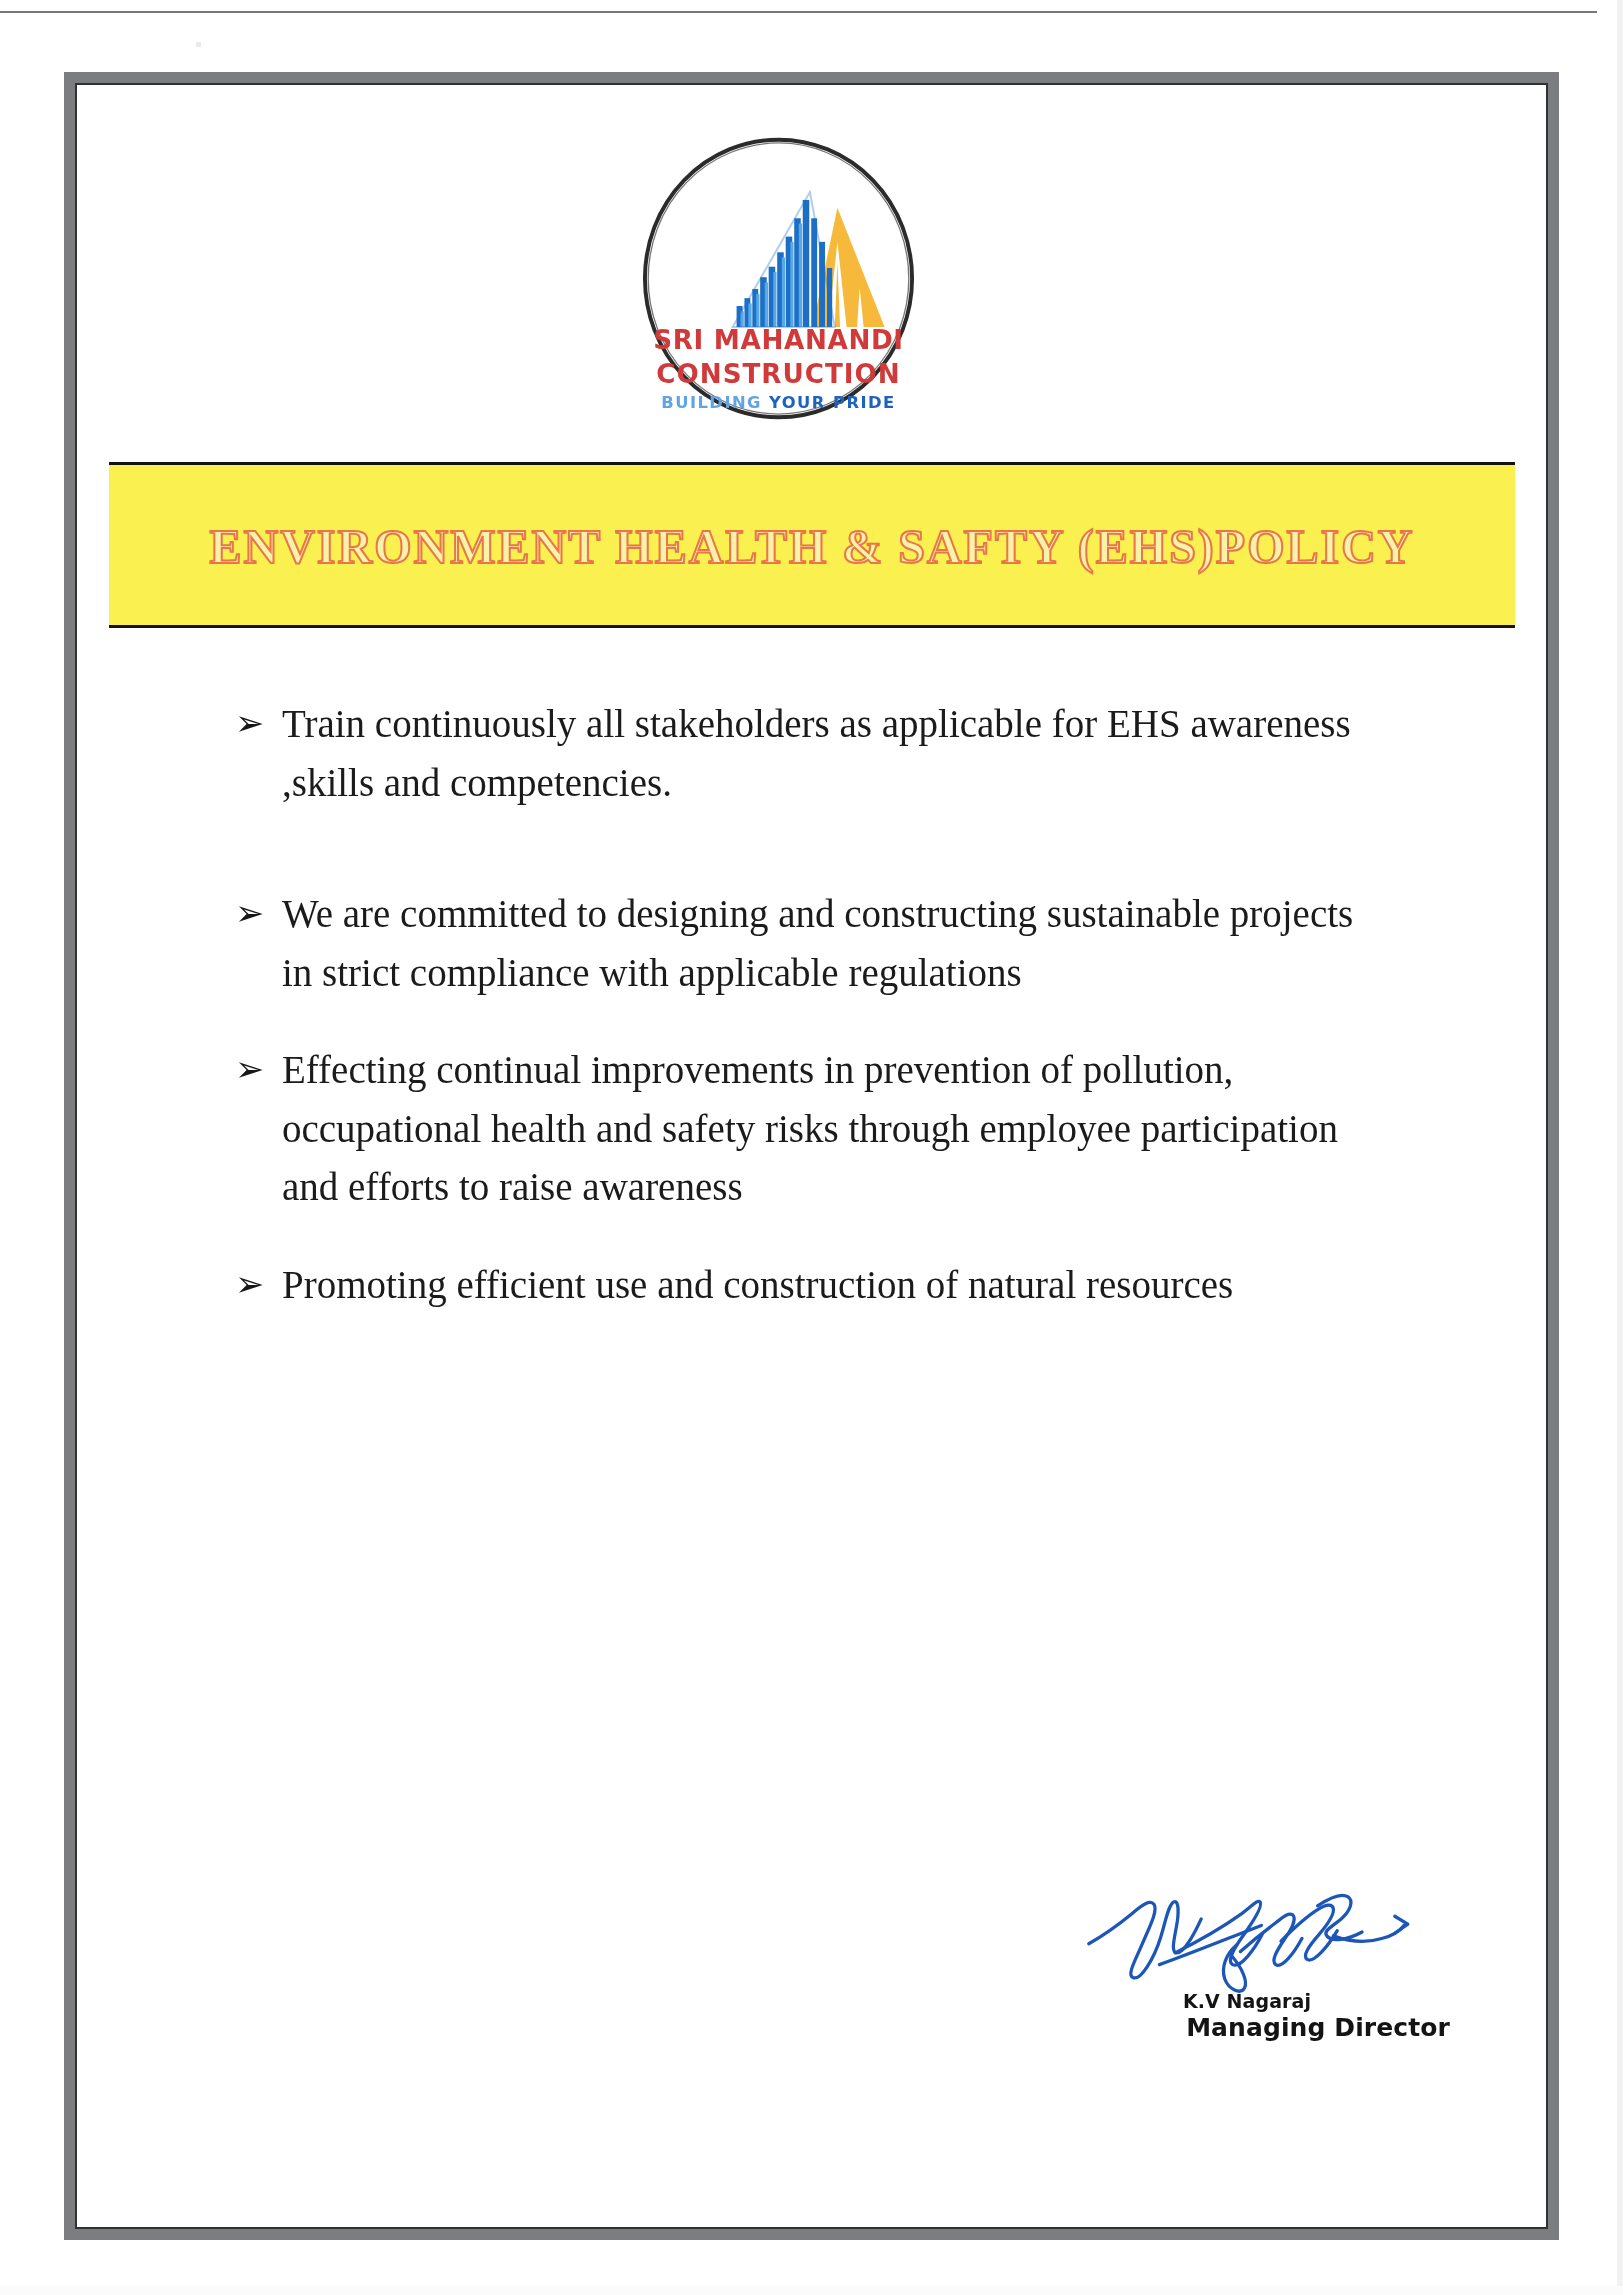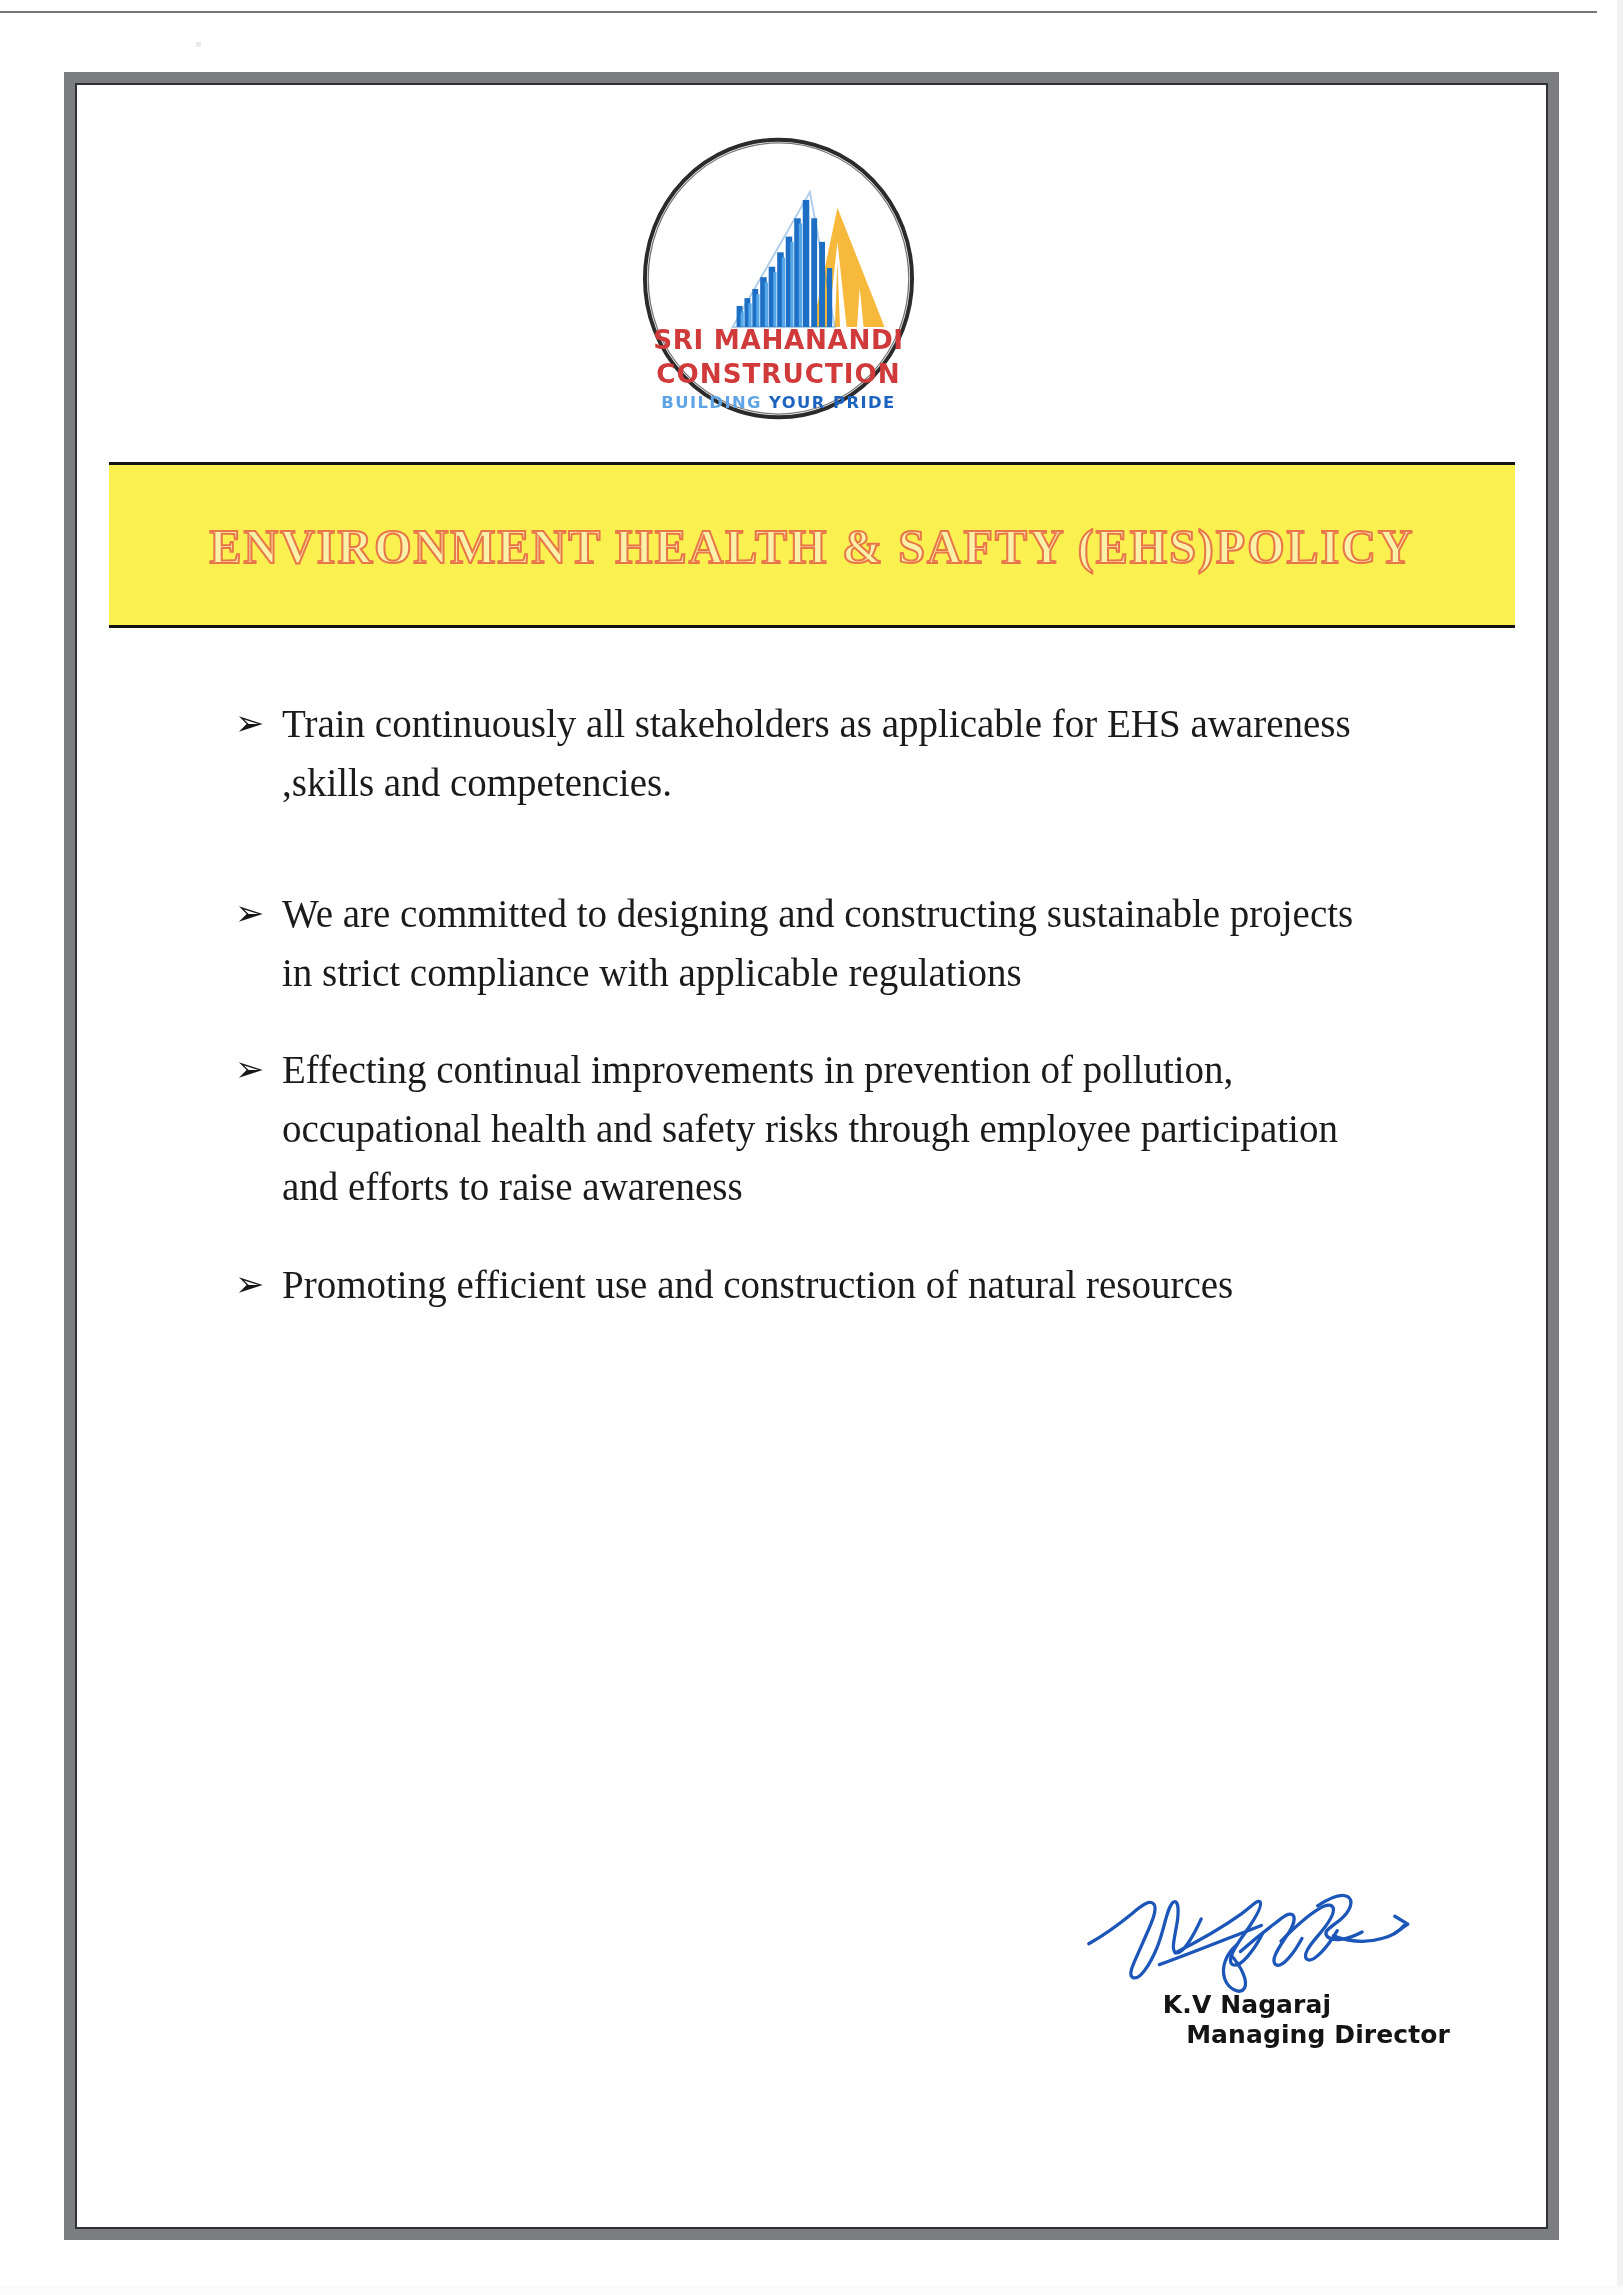--- a/index.html
+++ b/index.html
@@ -167,21 +167,21 @@
     height: 131px;
   }
   .sig-name,
   .sig-title {
     font-family: "DejaVu Sans", "Liberation Sans", sans-serif;
     font-weight: 700;
     color: #141414;
     letter-spacing: 0.1px;
     line-height: 1.22;
   }
-  .sig-name { font-size: 25px; margin-top: -14.4px; }
+  .sig-name { font-size: 19px; margin-top: -14.4px; }
   .sig-title { font-size: 25px; text-align: right; }
 
   
   .speckle {
     position: absolute;
     background: #d9d9d9;
     opacity: .55;
   }
 </style>
 </head>

